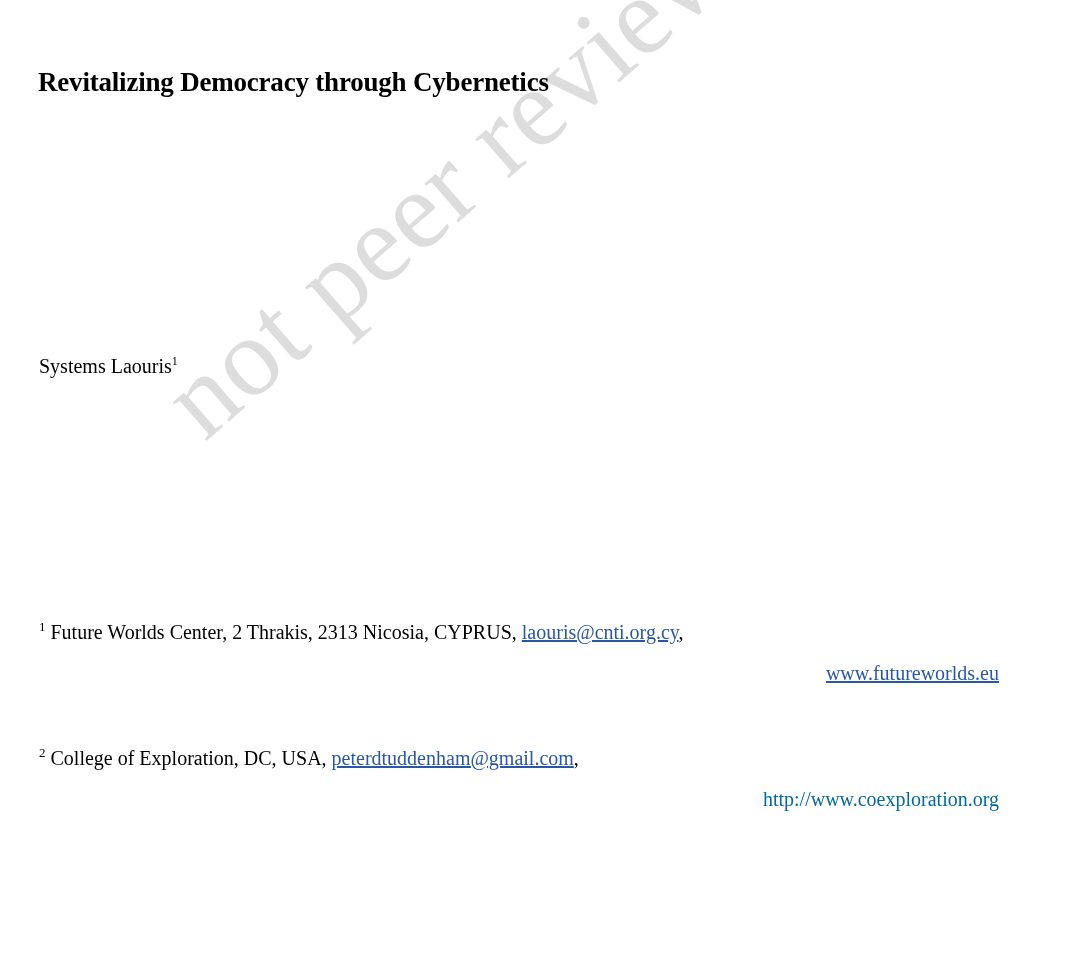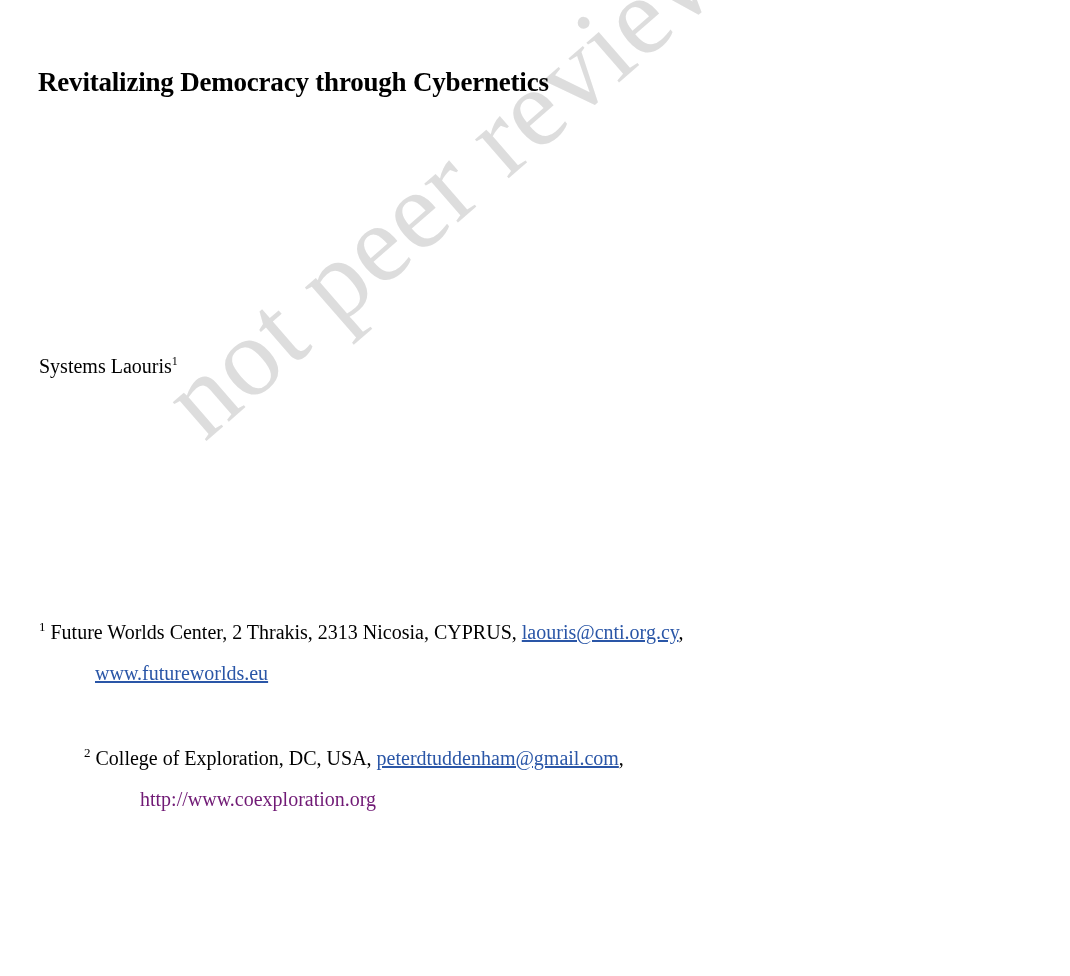--- a/index.html
+++ b/index.html
@@ -93,39 +93,39 @@
     top: 612px;
     width: 960px;
     font-size: 20px;
     line-height: 41px;
   }
   .aff-block {
     margin-bottom: 44px;
   }
   .aff-block:last-child {
     margin-bottom: 0;
-    margin-left: 45px;
   }
   .aff-line-1 {
     text-indent: 0;
   }
   .aff-line-2 {
     padding-left: 56px;
+    text-align: right;
   }
   .aff-marker {
     font-size: 13px;
     vertical-align: super;
     line-height: 0;
   }
   a.link {
     color: #2a56a7;
     text-decoration: underline;
   }
   span.plainlink {
-    color: #701a75;
+    color: #0369a1;
     text-decoration: none;
   }
 </style>
 </head>
 <body>
 
 <div id="page">
 
   <div id="watermark">
     <div class="wm-text">not peer reviewed</div>

